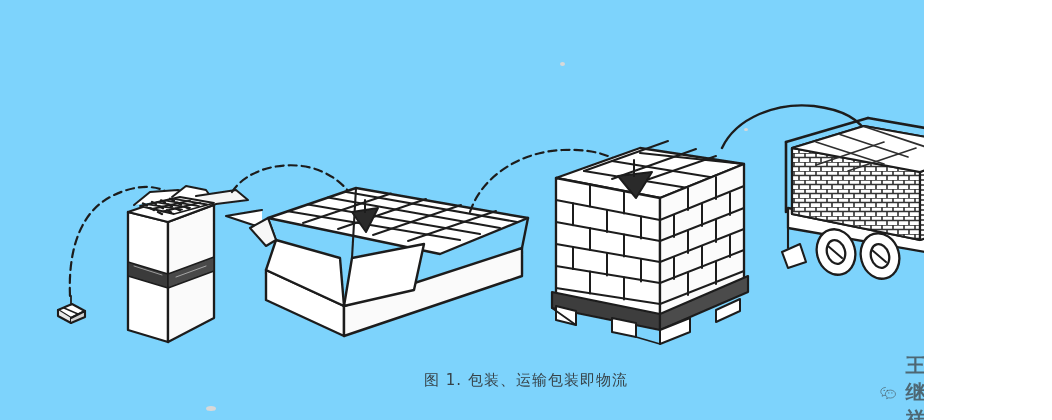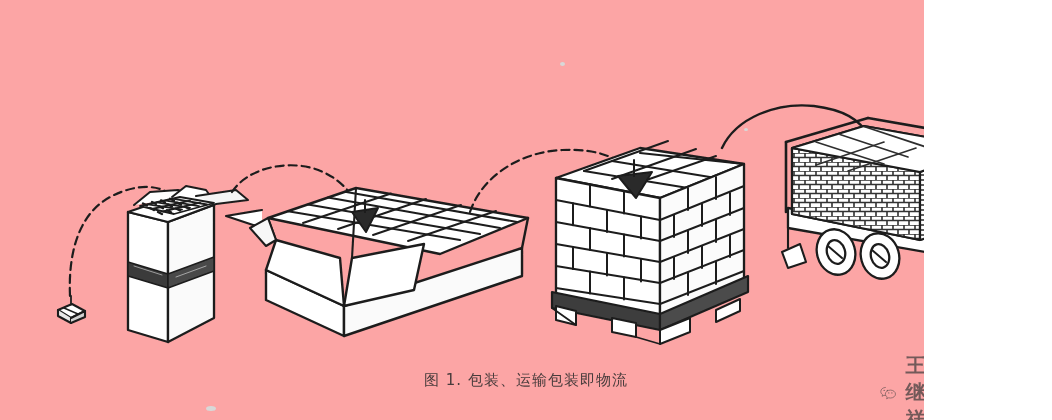--- a/index.html
+++ b/index.html
@@ -8,21 +8,21 @@
     padding: 0;
     background: #ffffff;
   }
   body {
     font-family: "Liberation Sans", sans-serif;
   }
   #page {
     position: relative;
     width: 924px;
     height: 420px;
-    background: #fca5a5;
+    background: #7dd3fc;
     overflow: hidden;
   }
   #figure-canvas {
     position: absolute;
     left: 0;
     top: 0;
     width: 1052px;
     height: 420px;
   }
   .caption {

